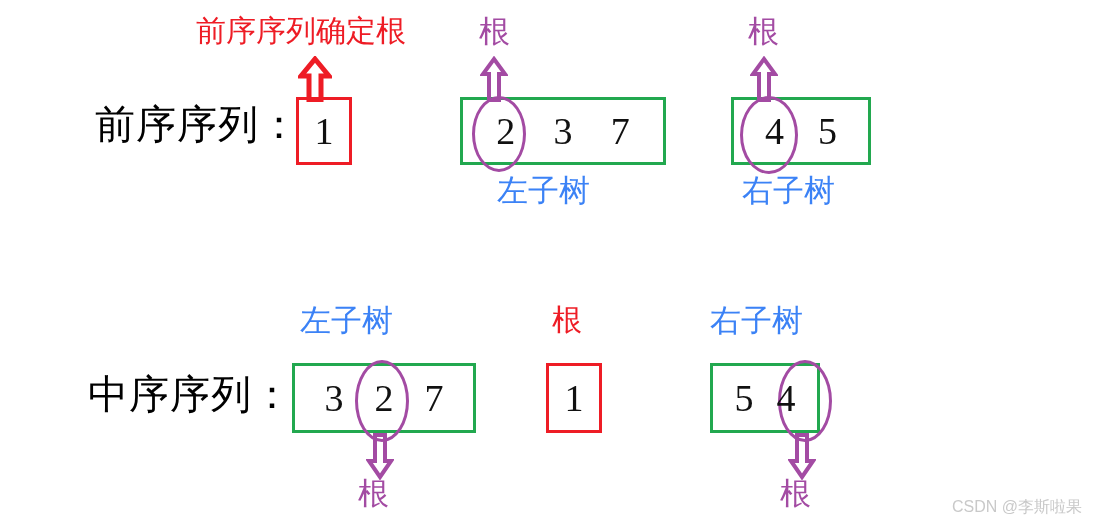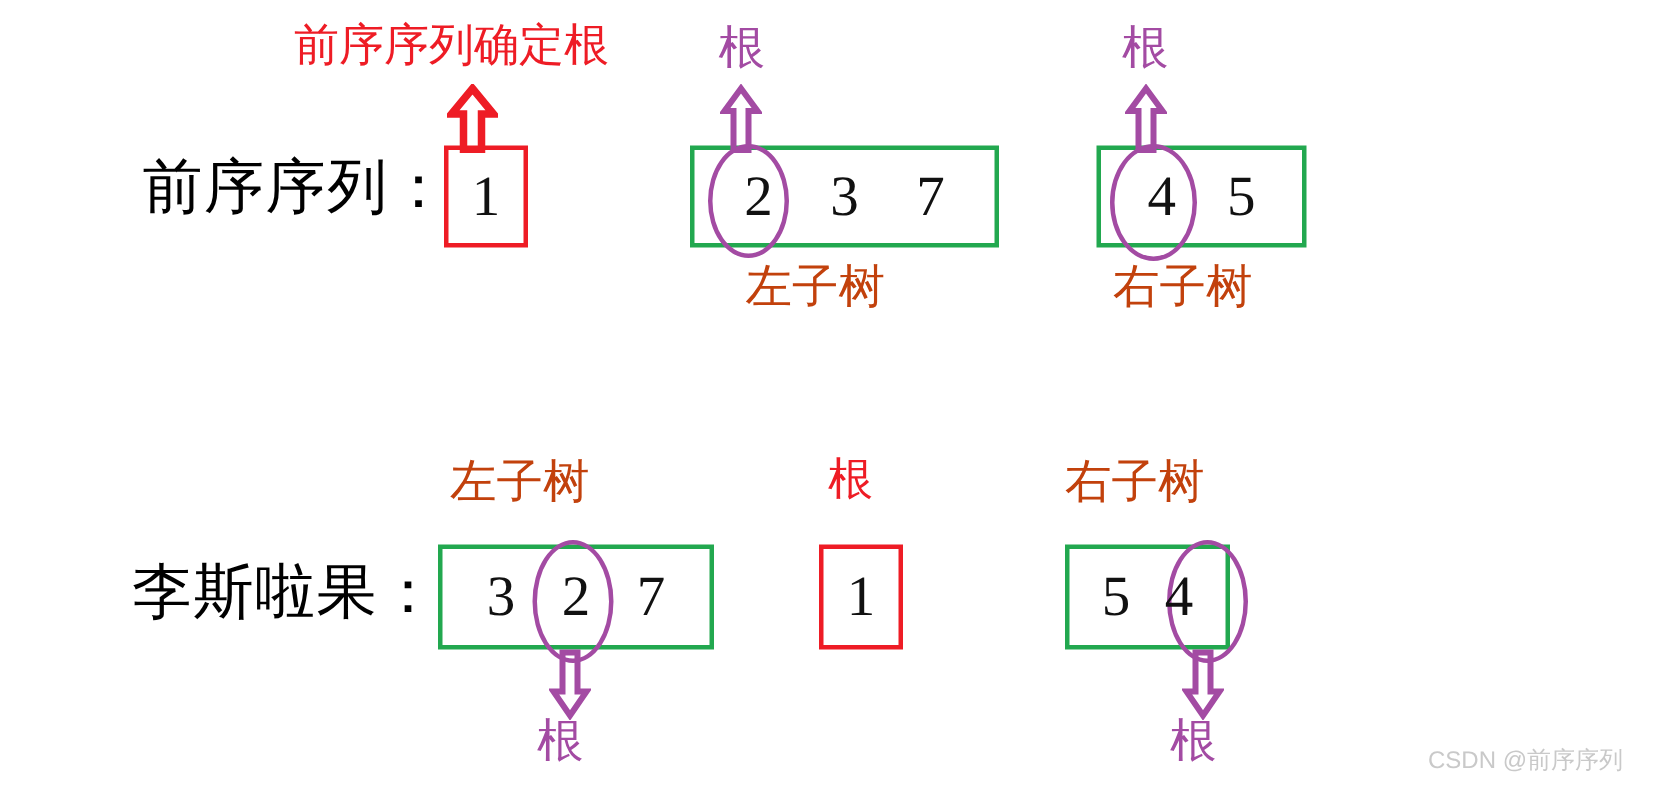--- a/index.html
+++ b/index.html
@@ -25,21 +25,21 @@
     font-weight: 400;
     white-space: nowrap;
     line-height: 1;
   }
   .seq-label {
     font-size: 40px;
     color: #000000;
     letter-spacing: 1px;
   }
   .tag-red   { font-size: 30px; color: #ee1c25; }
-  .tag-green { font-size: 31px; color: #c2410c; }
+  .tag-green { font-size: 31px; color: #3b82f6; }
   .tag-purple{ font-size: 31px; color: #a34ba3; }
 
   
   .box {
     box-sizing: border-box;
     background: transparent;
     display: flex;
     align-items: center;
     justify-content: space-around;
   }
@@ -126,21 +126,21 @@
   <div class="abs cjk tag-green" style="left:497px; top:175px;">左子树</div>
 
   <div class="abs cjk tag-green" style="left:742px; top:175px;">右子树</div>
 
   <div class="abs cjk tag-green" style="left:300px; top:305px;">左子树</div>
 
   <div class="abs cjk tag-red" style="left:552px; top:305px;">根</div>
 
   <div class="abs cjk tag-green" style="left:710px; top:305px;">右子树</div>
 
-  <div class="abs cjk seq-label" style="left:88px; top:375px;">李斯啦果：</div>
+  <div class="abs cjk seq-label" style="left:88px; top:375px;">中序序列：</div>
 
   <div class="abs box box-green" style="left:292px; top:363px; width:184px; height:70px; padding:0 14px;">
     <span class="num">3</span>
     <span class="num">2</span>
     <span class="num">7</span>
   </div>
   <div class="ellipse" style="left:355px; top:360px; width:48px; height:76px;"></div>
 
   <div class="arrow" style="left:366px; top:432px;">
     <svg width="28" height="48" viewBox="0 0 28 48">
@@ -161,15 +161,15 @@
   <div class="ellipse" style="left:778px; top:360px; width:48px; height:76px;"></div>
 
   <div class="arrow" style="left:788px; top:432px;">
     <svg width="28" height="48" viewBox="0 0 28 48">
       <polygon points="14,45 25,29 19,29 19,3 9,3 9,29 3,29" fill="none" stroke="#a34ba3" stroke-width="4" stroke-linejoin="miter"></polygon>
     </svg>
   </div>
 
   <div class="abs cjk tag-purple" style="left:780px; top:478px;">根</div>
 
-  <div class="abs watermark" style="left:952px; top:497px;">CSDN @前序序列</div>
+  <div class="abs watermark" style="left:952px; top:497px;">CSDN @李斯啦果</div>
 
 </div>
 
 </body></html>

